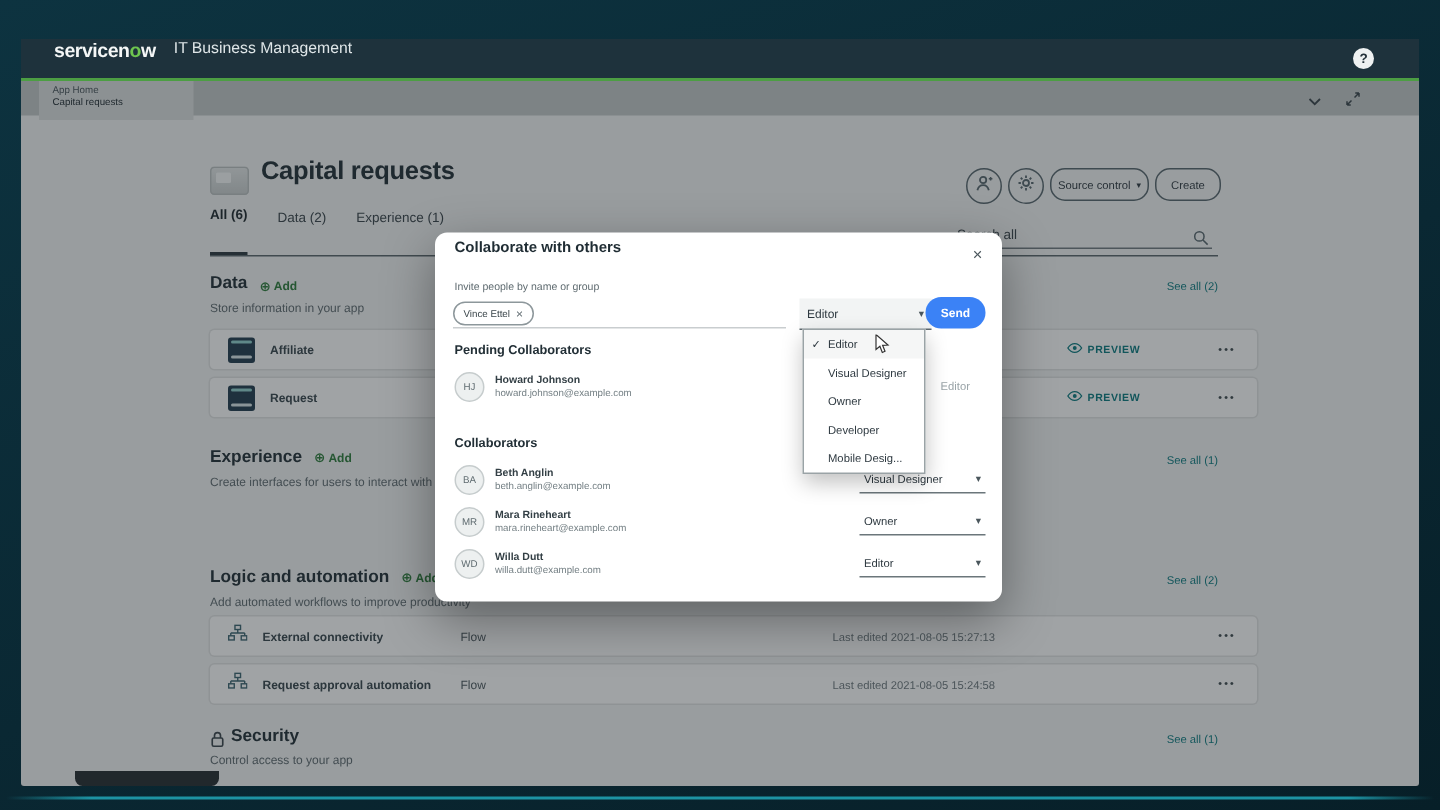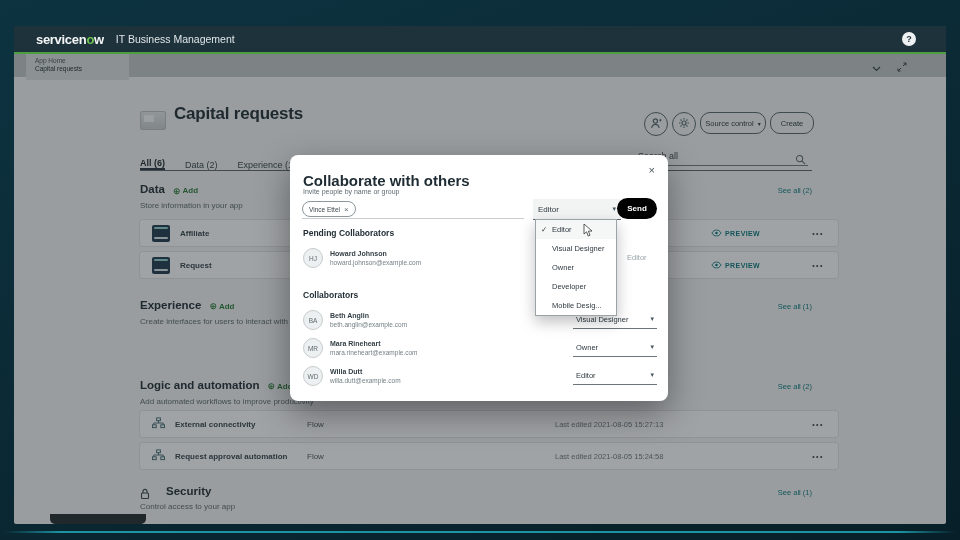--- a/index.html
+++ b/index.html
@@ -3,21 +3,21 @@
 <meta charset="utf-8">
 <style>
   html,body{margin:0;padding:0;background:#06222c;}
   .stage{position:relative;width:960px;height:540px;overflow:hidden;
          background:linear-gradient(160deg,#0d3340 0%,#0a2833 55%,#071f28 100%);
          font-family:"Liberation Sans","DejaVu Sans",sans-serif;-webkit-user-select:none;}
   .abs{position:absolute;}
 
   
   .win{left:14px;top:26px;width:932px;height:498px;background:#f3f4f4;border-radius:2px;}
-  .hdr{left:14px;top:26px;width:932px;height:26px;background:#1e323c;display:flex;align-items:center;}
+  .hdr{left:14px;top:26px;width:932px;height:26px;background:#1e323c;display:flex;align-items:flex-start;}
   .brand{margin-left:22px;font-size:13px;font-weight:bold;letter-spacing:-.3px;color:#f5f7f7;}
   .brand .o{color:#6ec54f;}
   .product{margin-left:12px;font-size:10.5px;color:#dfe6e8;}
   .helpbtn{left:902px;top:32px;width:14px;height:14px;border-radius:50%;background:#eef1f1;
            display:flex;align-items:center;justify-content:center;font-size:9px;font-weight:bold;color:#24323a;}
   .greenline{left:14px;top:52px;width:932px;height:2px;background:#4c9e43;}
   .strip{left:14px;top:54px;width:932px;height:23px;background:#c3c8c8;}
   .wintab{left:26px;top:54px;width:94px;height:23px;background:#dde0e0;padding:3px 0 0 9px;}
   .wintab .l1{font-size:6.5px;color:#4a565c;line-height:8px;}
   .wintab .l2{font-size:6.5px;color:#242f35;line-height:8px;}
@@ -27,21 +27,21 @@
   .appicon{left:140px;top:111px;width:26px;height:19px;border-radius:3px;
            background:linear-gradient(180deg,#e7eaea 0%,#c9cece 100%);box-shadow:inset 0 0 0 1px #bcc2c2;}
   .appicon i{position:absolute;left:4px;top:4px;width:10px;height:7px;background:#f6f8f8;border-radius:1px;}
   .pagetitle{left:174px;top:104px;font-size:17px;font-weight:bold;color:#222f36;letter-spacing:-.2px;}
   .circbtn{width:22px;height:22px;border-radius:50%;border:1px solid #57666d;display:flex;align-items:center;justify-content:center;background:transparent;}
   .pillbtn{height:20px;border:1px solid #57666d;border-radius:10px;display:flex;align-items:center;justify-content:center;
            gap:4px;font-size:7.5px;color:#2e3940;background:transparent;}
 
   
   .tabsrow{left:140px;top:150px;display:flex;gap:20px;align-items:flex-end;height:20px;}
-  .tab{font-size:9px;color:#39444a;padding-bottom:0;}
+  .tab{font-size:9px;color:#39444a;padding-bottom:20px;}
   .tab.active{color:#1c262c;font-weight:bold;border-bottom:2px solid #2c383f;}
   .tabsline{left:140px;top:170px;width:672px;height:1px;background:#5b666c;}
   .searchtxt{left:638px;top:151px;font-size:9px;color:#39444a;}
   .searchline{left:620px;top:165px;width:188px;height:1px;background:#707b80;}
   .searchicon{left:795px;top:151px;}
 
   
   .sechead{display:flex;align-items:baseline;gap:8px;}
   .sechead .t{font-size:11.5px;font-weight:bold;color:#222f36;}
   .addlink{display:flex;align-items:center;gap:2px;font-size:8px;color:#2e7d3c;font-weight:bold;}
@@ -68,31 +68,31 @@
   .glow{left:4px;top:531px;width:952px;height:2px;border-radius:2px;
         background:linear-gradient(90deg,rgba(29,147,163,0) 0%,#1d93a3 6%,#1d93a3 94%,rgba(29,147,163,0) 100%);}
 
   
   .overlay{left:14px;top:54px;width:932px;height:470px;background:rgba(28,36,41,.42);}
 
   
   .modal{left:290px;top:155px;width:378px;height:246px;background:#fff;border-radius:8px;
          box-shadow:0 12px 34px rgba(0,0,0,.38);}
   .modal .abs{position:absolute;}
-  .m-title{left:13px;top:17px;font-size:15px;font-weight:bold;color:#1f2c33;}
+  .m-title{left:13px;top:5px;font-size:10px;font-weight:bold;color:#1f2c33;}
   .m-close{right:13px;top:9px;font-size:11px;color:#4a565c;line-height:12px;}
   .m-invite{left:13px;top:33px;font-size:7px;color:#5f6b70;}
   .chip{left:12px;top:46px;height:14px;border:1px solid #8d979b;border-radius:8px;
         display:flex;align-items:center;gap:4px;padding:0 6px;font-size:6.5px;color:#3a454a;background:#fff;}
   .chip .x{font-size:8px;color:#5f6b70;}
   .inputline{left:12px;top:63px;width:222px;height:1px;background:#c9cdcf;}
   .rolesel{left:243px;top:44px;width:78px;height:20px;background:#f2f4f4;border-bottom:1px solid #5f6b70;
            display:flex;align-items:center;padding:0 5px;font-size:8px;color:#2e3940;}
   .rolesel .caret{margin-left:auto;font-size:7px;color:#4a565c;}
-  .sendbtn{left:327px;top:43px;width:40px;height:21px;border-radius:11px;background:#000000;
+  .sendbtn{left:327px;top:43px;width:40px;height:21px;border-radius:11px;background:#3b82f6;
            display:flex;align-items:center;justify-content:center;font-size:8px;font-weight:bold;color:#fff;}
   .m-h2{font-size:8.5px;font-weight:bold;color:#222f36;}
   .avatar{width:18px;height:18px;border-radius:50%;background:#edf0f0;border:1px solid #c6cccd;
           display:flex;align-items:center;justify-content:center;font-size:6.5px;color:#5f6b70;}
   .pname{font-size:7px;color:#333f45;font-weight:bold;}
   .pmail{font-size:6.5px;color:#75808
 5;color:#758085;}
   .pendrole{left:337px;top:98px;font-size:7.5px;color:#9aa4a8;}
   .rowsel{left:283px;width:78px;height:18px;border-bottom:1px solid #6b767b;
           display:flex;align-items:center;padding:0 3px;font-size:7.5px;color:#2e3940;}
@@ -274,21 +274,21 @@
     <span class="lgl-lbl">Request approval automation</span>
     <span class="lgl-type">Flow</span>
     <span class="lgl-edit">Last edited 2021-08-05 15:24:58</span>
     <span class="dots">•••</span>
   </div>
 
   <div class="abs" style="left:140px;top:486px;"><svg width="10" height="12" viewBox="0 0 10 12">
         <rect x="1.5" y="5" width="7" height="5.5" rx="1" fill="none" stroke="#39444a" stroke-width="1.1"></rect>
         <path d="M3 5V3.4a2 2 0 0 1 4 0V5" fill="none" stroke="#39444a" stroke-width="1.1"></path>
       </svg></div>
-  <div class="abs" style="left:166px;top:485px;font-size:11.5px;font-weight:bold;color:#222f36;">Security</div>
+  <div class="abs" style="left:154px;top:485px;font-size:11.5px;font-weight:bold;color:#222f36;">Security</div>
   <div class="abs seeall" style="right:148px;top:488px;">See all (1)</div>
   <div class="abs subt" style="left:140px;top:502px;">Control access to your app</div>
 
   <div class="abs handle"></div>
 
   <div class="abs overlay"></div>
 
   <div class="abs modal">
     <div class="abs m-title">Collaborate with others</div>
     <div class="abs m-close">×</div>

